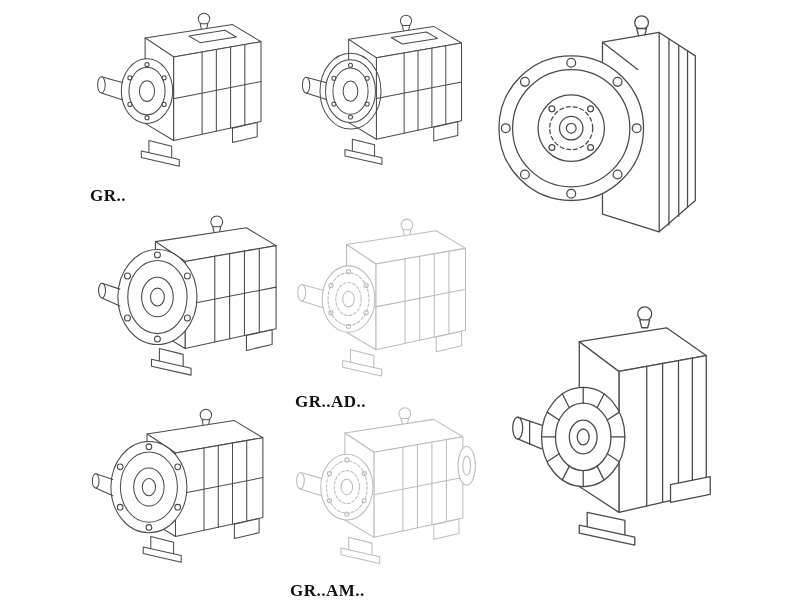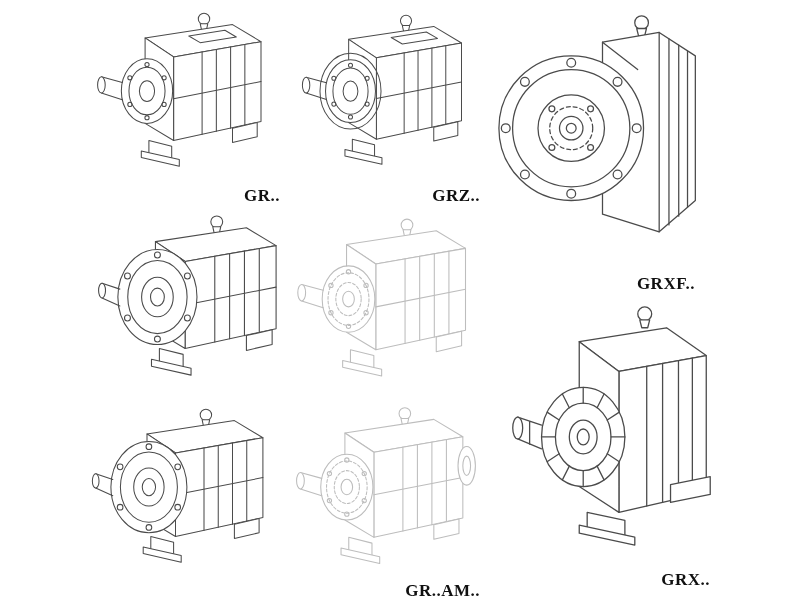--- a/index.html
+++ b/index.html
@@ -5,21 +5,21 @@
   html,body{margin:0;padding:0;background:#ffffff;}
   .canvas{
     position:relative;width:800px;height:600px;background:#ffffff;
     overflow:hidden;font-family:"Liberation Serif", serif;
   }
   .cell{position:absolute;}
   .cell svg{width:100%;height:100%;display:block;}
   .dark{color:#4b4b4b;}
   .gray{color:#bdbdbd;}
   .model-label{
-    position:absolute;text-align:right;
+    position:absolute;text-align:left;
     font-family:"Liberation Serif", serif;
     font-weight:700;font-size:17px;letter-spacing:.5px;color:#101010;
   }
   .defs-holder{position:absolute;width:0;height:0;overflow:hidden;}
 </style>
 </head>
 <body>
 
 <div class="canvas">
 
@@ -165,40 +165,39 @@
     </svg>
   </div>
   <div class="model-label" style="left:90px;top:186px;width:190px">GR..</div>
 
   <div class="cell dark" style="left:295px;top:6px;width:185px;height:174px">
     <svg viewBox="0 0 200 180">
       <use href="#gb-foot"></use>
       <ellipse cx="60" cy="88" rx="33" ry="41" fill="none" stroke="currentColor" stroke-width="1.1"></ellipse>
     </svg>
   </div>
-  <div class="model-label" style="left:300px;top:186px;width:180px">GRZ..</div>
 
   <div class="cell dark" style="left:495px;top:5px;width:215px;height:262px">
     <svg viewBox="0 0 220 260">
       <use href="#gb-grxf"></use>
     </svg>
   </div>
-  <div class="model-label" style="left:515px;top:274px;width:180px">GRXF..</div>
 
   <div class="cell dark" style="left:95px;top:210px;width:200px;height:178px">
     <svg viewBox="0 0 200 180">
       <use href="#gb-flange"></use>
     </svg>
   </div>
 
   <div class="cell gray" style="left:290px;top:212px;width:195px;height:178px">
     <svg viewBox="0 0 200 180">
       <use href="#gb-adapter"></use>
     </svg>
   </div>
+  <div class="model-label" style="left:295px;top:392px;width:190px">GR..AD..</div>
 
   <div class="cell dark" style="left:90px;top:402px;width:190px;height:174px">
     <svg viewBox="0 0 200 180">
       <use href="#gb-flange"></use>
     </svg>
   </div>
 
   <div class="cell gray" style="left:288px;top:402px;width:195px;height:174px">
     <svg viewBox="0 0 200 180">
       <use href="#gb-adapter"></use>
@@ -208,15 +207,14 @@
       </g>
     </svg>
   </div>
   <div class="model-label" style="left:290px;top:581px;width:190px">GR..AM..</div>
 
   <div class="cell dark" style="left:495px;top:298px;width:230px;height:258px">
     <svg viewBox="0 0 230 260">
       <use href="#gb-grx"></use>
     </svg>
   </div>
-  <div class="model-label" style="left:530px;top:570px;width:180px">GRX..</div>
 
 </div>
 
 </body></html>

